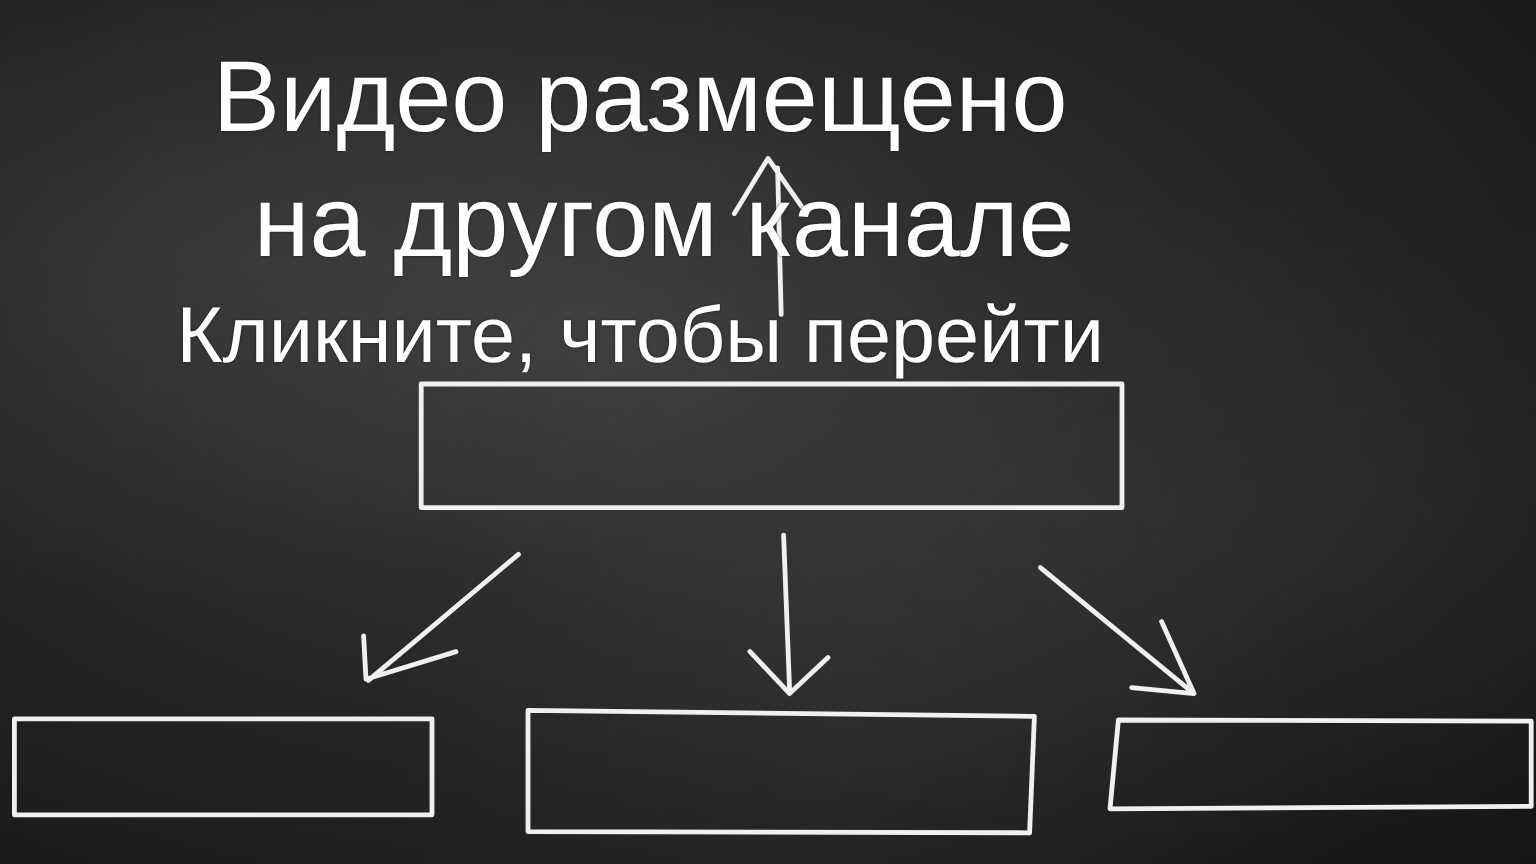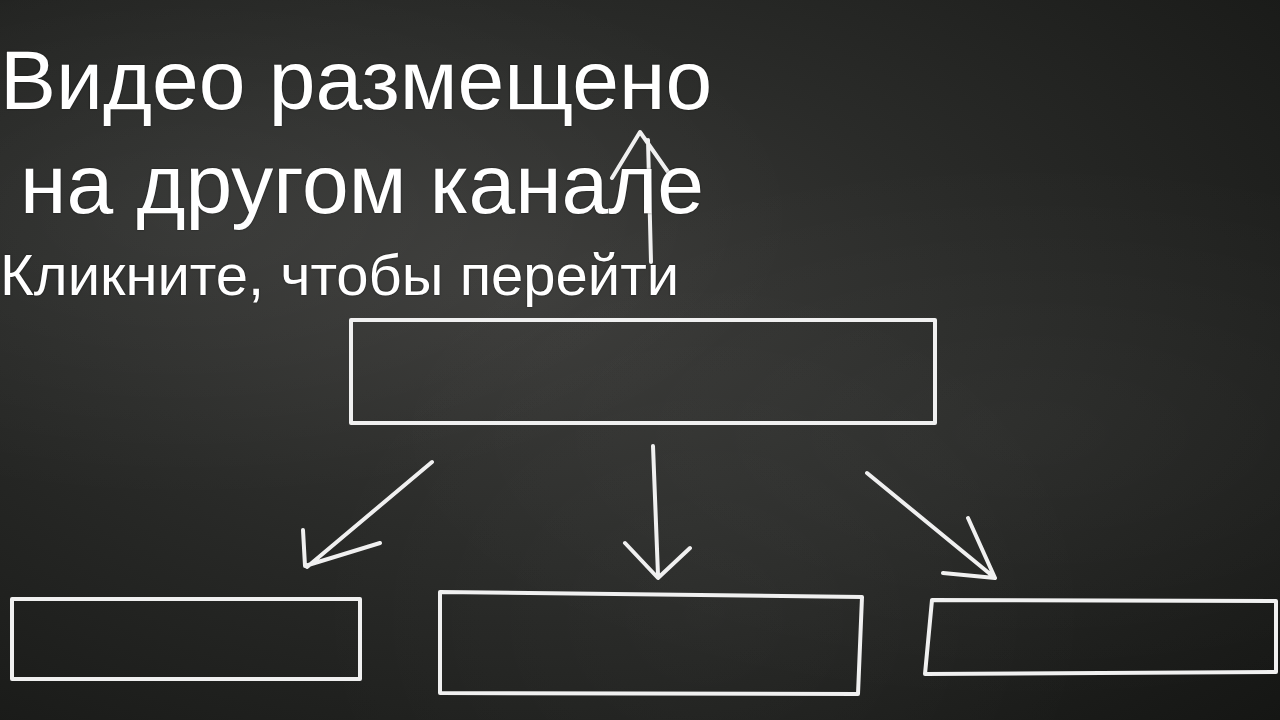--- a/index.html
+++ b/index.html
@@ -11,28 +11,28 @@
   .board {
     position: absolute; inset: 0;
     background:
       radial-gradient(ellipse at 15% 30%, rgba(255,255,255,0.06), transparent 40%),
       radial-gradient(ellipse at 80% 60%, rgba(255,255,255,0.04), transparent 45%),
       radial-gradient(ellipse at 55% 85%, rgba(255,255,255,0.03), transparent 40%);
     cursor: pointer;
   }
   svg.diagram { position: absolute; left: 0; top: 0; }
   .caption {
-    position: absolute; left: 0; width: 1067px; text-align: left;
+    position: absolute; left: 0; width: 1067px; text-align: center;
     color: #ffffff; font-size: 84px; line-height: 1; letter-spacing: 0px;
     text-shadow: 0 0 2px rgba(0,0,0,0.6);
     white-space: nowrap;
   }
   .l1 { top: 38px; }
   .l2 { top: 142px; margin-left: 20px; }
-  .l3 { top: 246px; font-size: 58px; }
+  .l3 { top: 246px; font-size: 66px; }
 </style>
 </head>
 <body>
 
 <div class="board">
   <svg class="diagram" width="1280" height="720">
     <g fill="none" stroke="#f0f0f0" stroke-width="4" stroke-linecap="round" stroke-linejoin="round">
 
       <path d="M651 262 L648 140 M612 178 L640 132 L668 172"></path>
 

